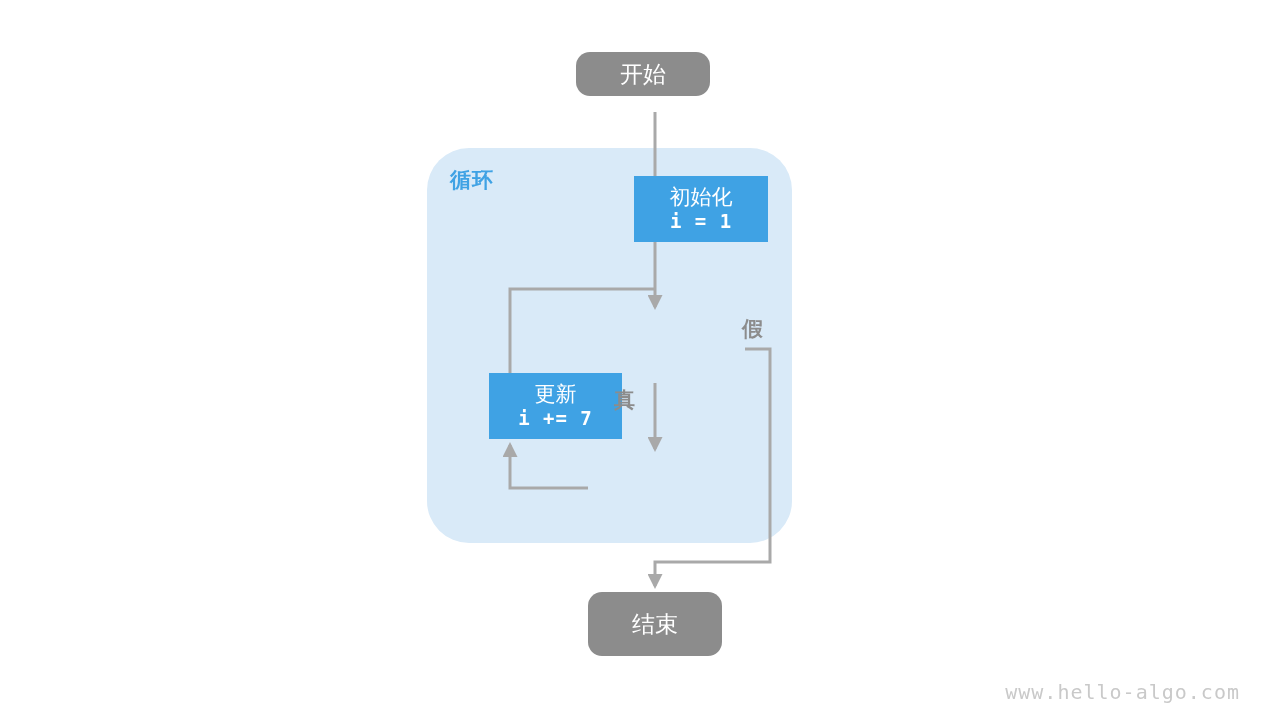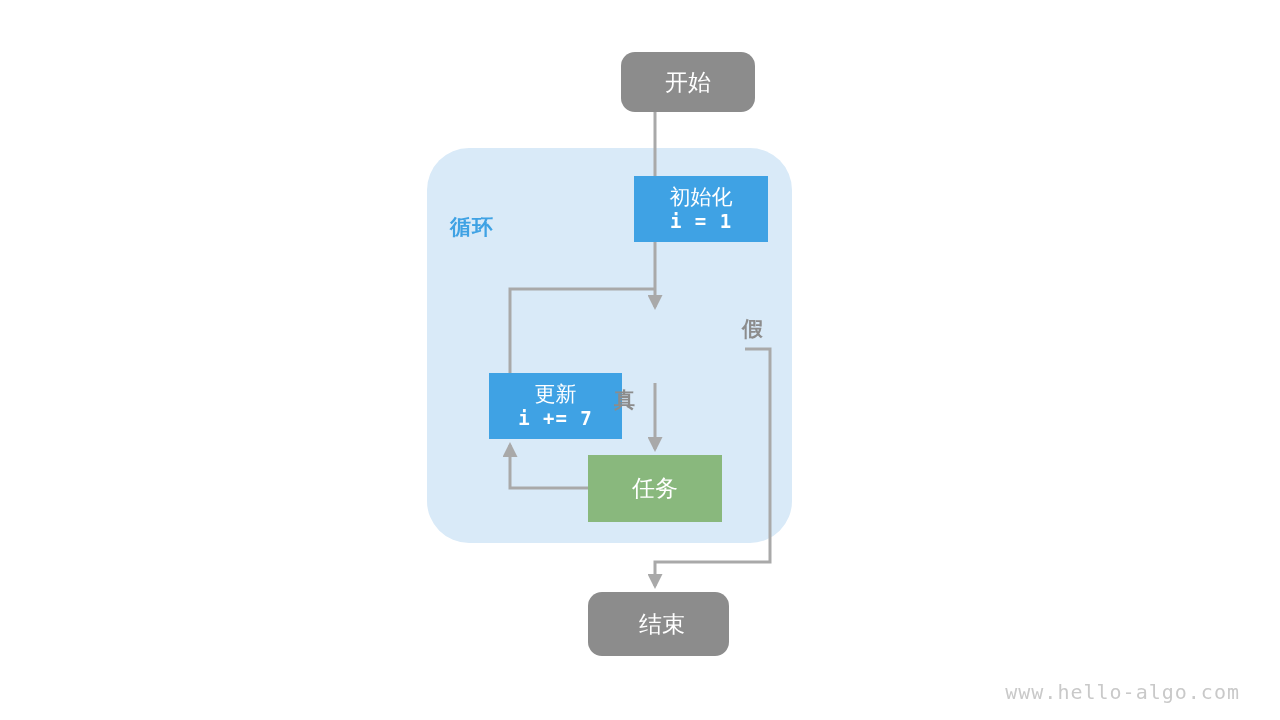--- a/index.html
+++ b/index.html
@@ -6,21 +6,21 @@
   .canvas{
     position:relative;width:1280px;height:720px;background:#ffffff;
     font-family:"Liberation Sans",sans-serif;overflow:hidden;
   }
   .loop-container{
     position:absolute;left:427px;top:148px;width:365px;height:395px;
     background:#d9eaf8;border-radius:42px;
   }
   .loop-label{
     position:absolute;left:450px;top:166px;font-size:21px;font-weight:bold;
-    color:#3fa2e4;letter-spacing:1px;margin-top:47px;
+    color:#3fa2e4;letter-spacing:1px;
   }
   .edges{position:absolute;left:0;top:0;width:1280px;height:720px;pointer-events:none;}
   .node{
     position:absolute;display:flex;flex-direction:column;align-items:center;
     justify-content:center;color:#ffffff;text-align:center;line-height:1.25;
   }
   .terminal{background:#8c8c8c;border-radius:14px;font-size:23px;font-weight:500;}
   .process{background:#3fa2e4;font-weight:500;margin-left:46px;}
   .process .zh{font-size:21px;}
   .code{
@@ -65,40 +65,37 @@
       <path d="M510,373 V289 H655"></path>
 
       <path d="M655,383 V449" marker-end="url(#arrow)"></path>
 
       <path d="M588,488 H510 V445" marker-end="url(#arrow)"></path>
 
       <path d="M745,349 H770 V562 H655 V586" marker-end="url(#arrow)"></path>
     </g>
   </svg>
 
-  <div class="node terminal" style="left:621px;top:52px;width:134px;height:60px;">
+  <div class="node terminal" style="left:576px;top:52px;width:134px;height:44px;">
     <span>开始</span>
   </div>
 
   <div class="node process" style="left:588px;top:176px;width:134px;height:66px;">
     <span class="zh">初始化</span>
     <span class="code">i = 1</span>
   </div>
 
 
   <div class="node process" style="left:443px;top:373px;width:133px;height:66px;">
     <span class="zh">更新</span>
     <span class="code">i += 7</span>
   </div>
 
-  <div class="node task" style="left:588px;top:455px;width:134px;height:67px;">
-    <span>任务</span>
-  </div>
 
-  <div class="node terminal" style="left:588px;top:592px;width:134px;height:64px;padding-left:7px;">
+  <div class="node terminal" style="left:588px;top:592px;width:134px;height:64px;">
     <span>结束</span>
   </div>
 
   <div class="edge-label" style="left:614px;top:386px;">真</div>
   <div class="edge-label" style="left:742px;top:315px;">假</div>
 
   <div class="watermark">www.hello-algo.com</div>
 
 </div>
 

